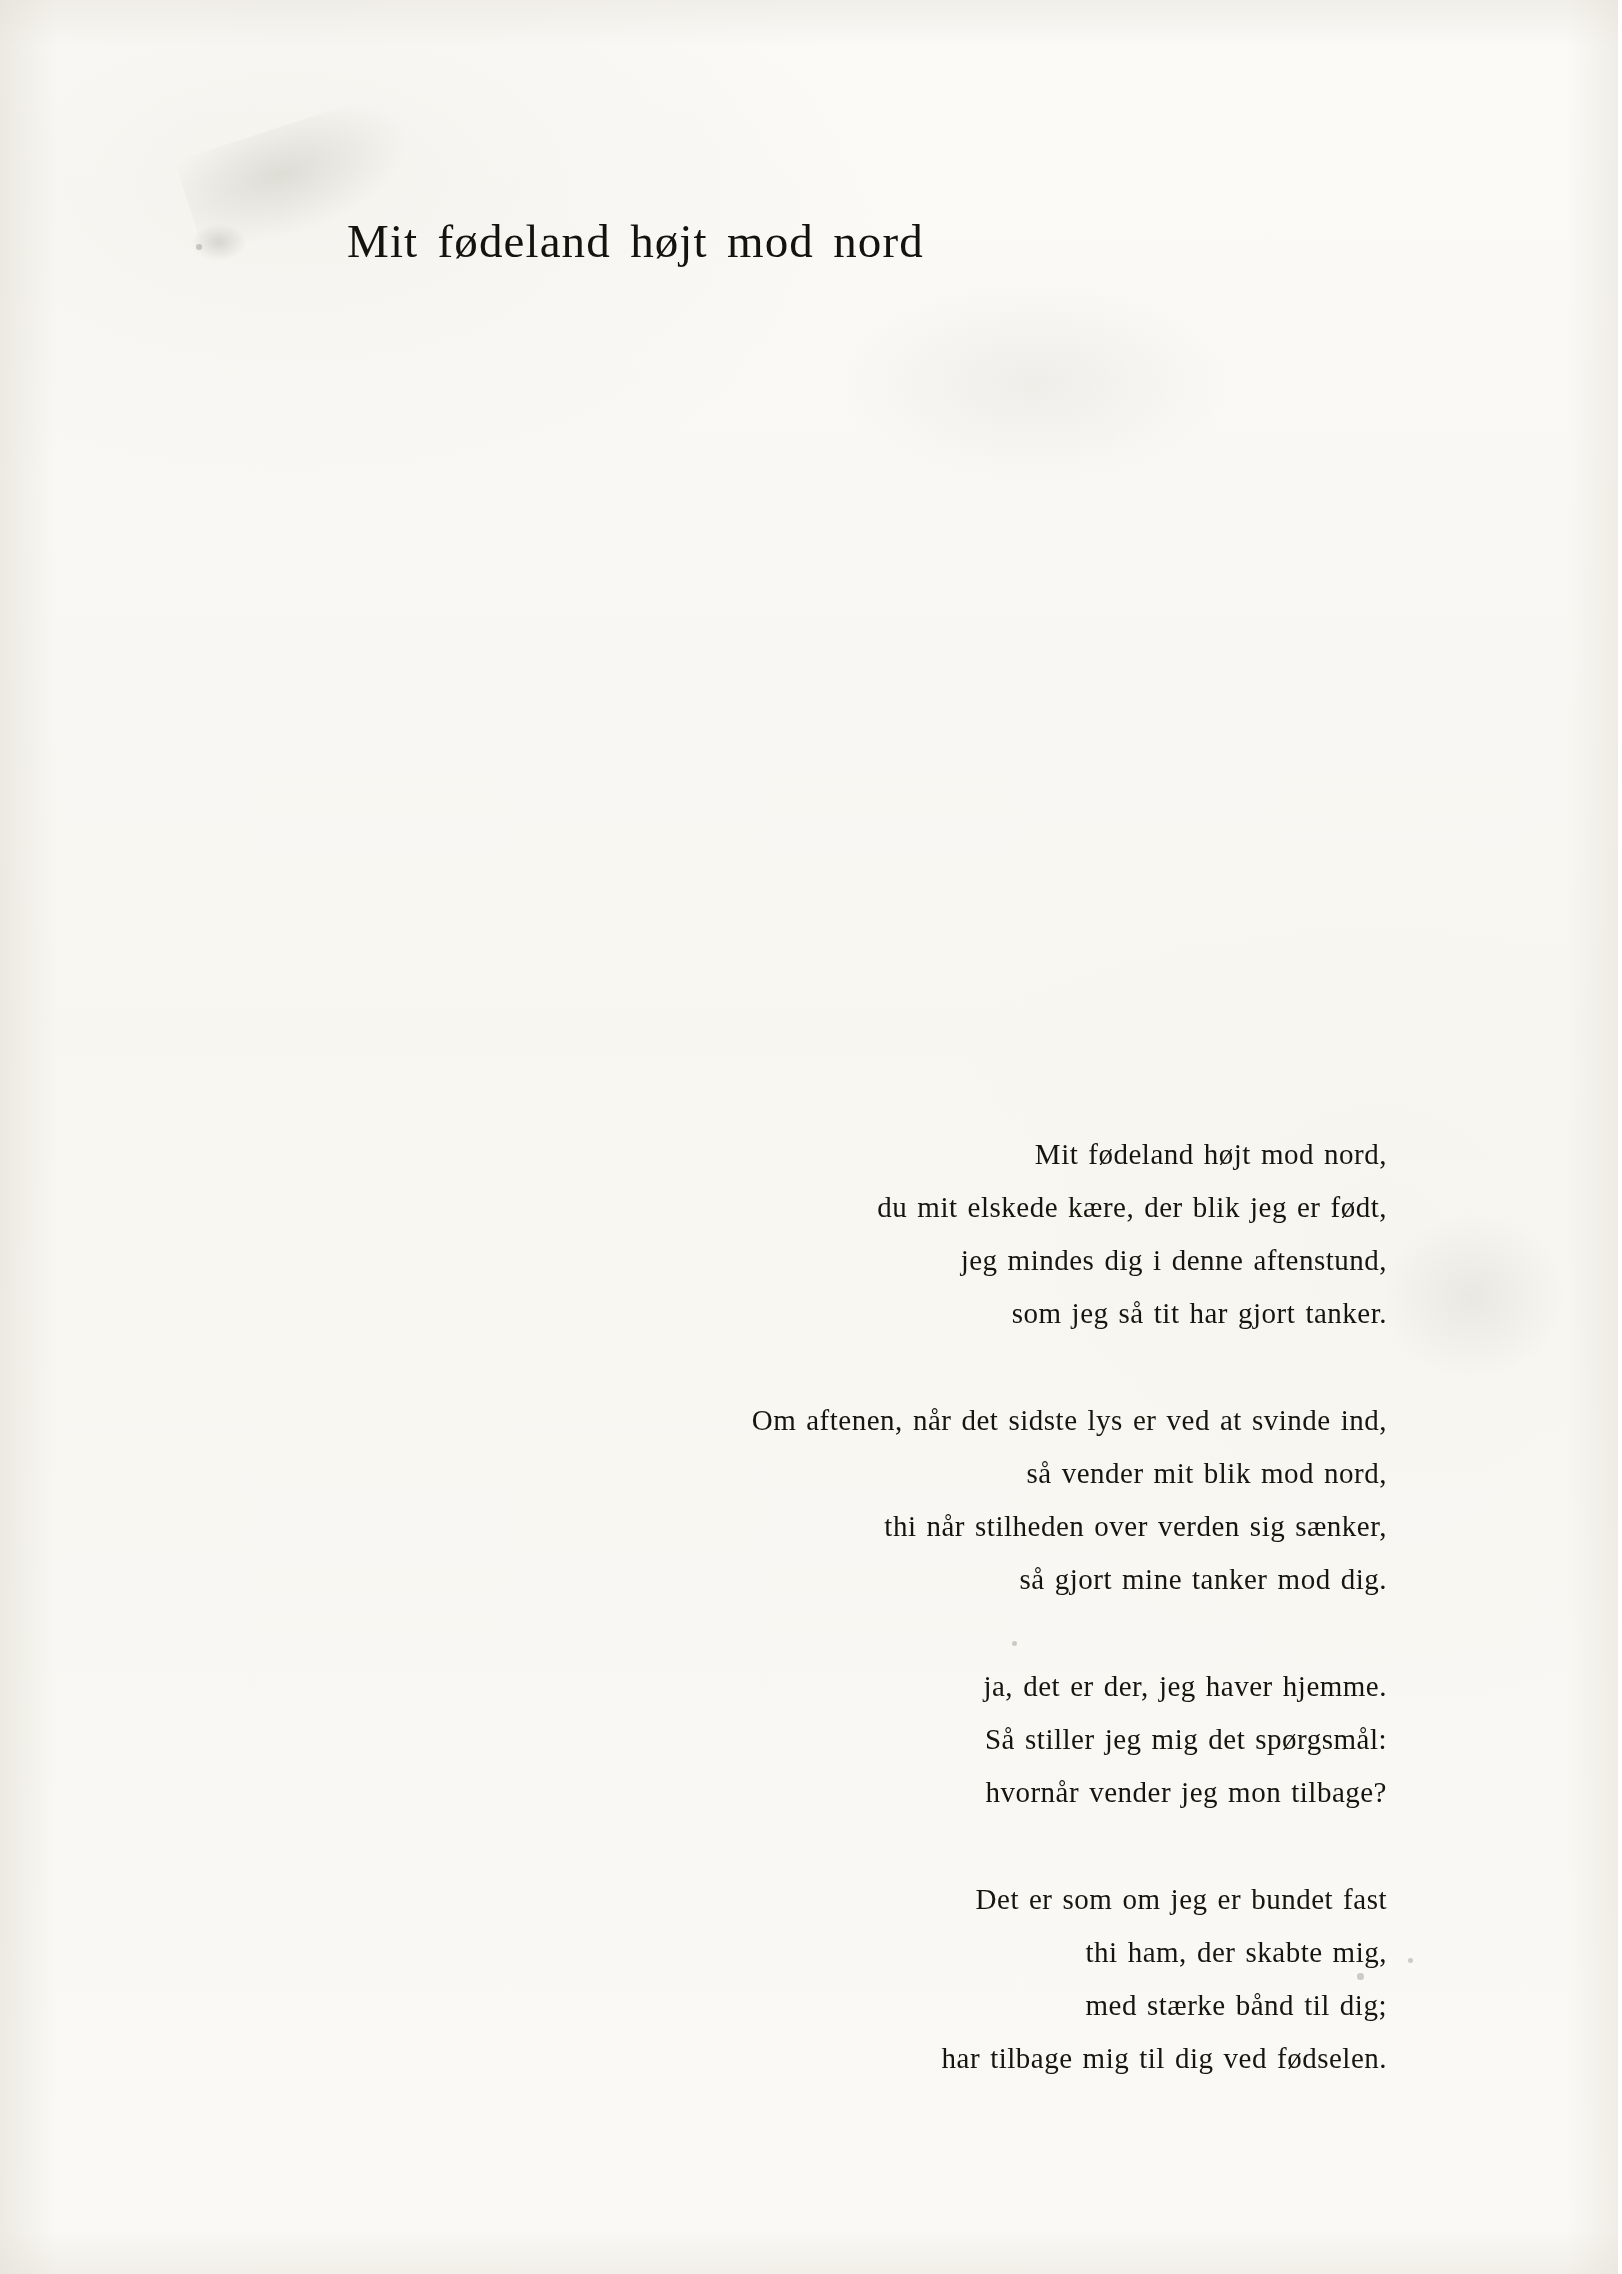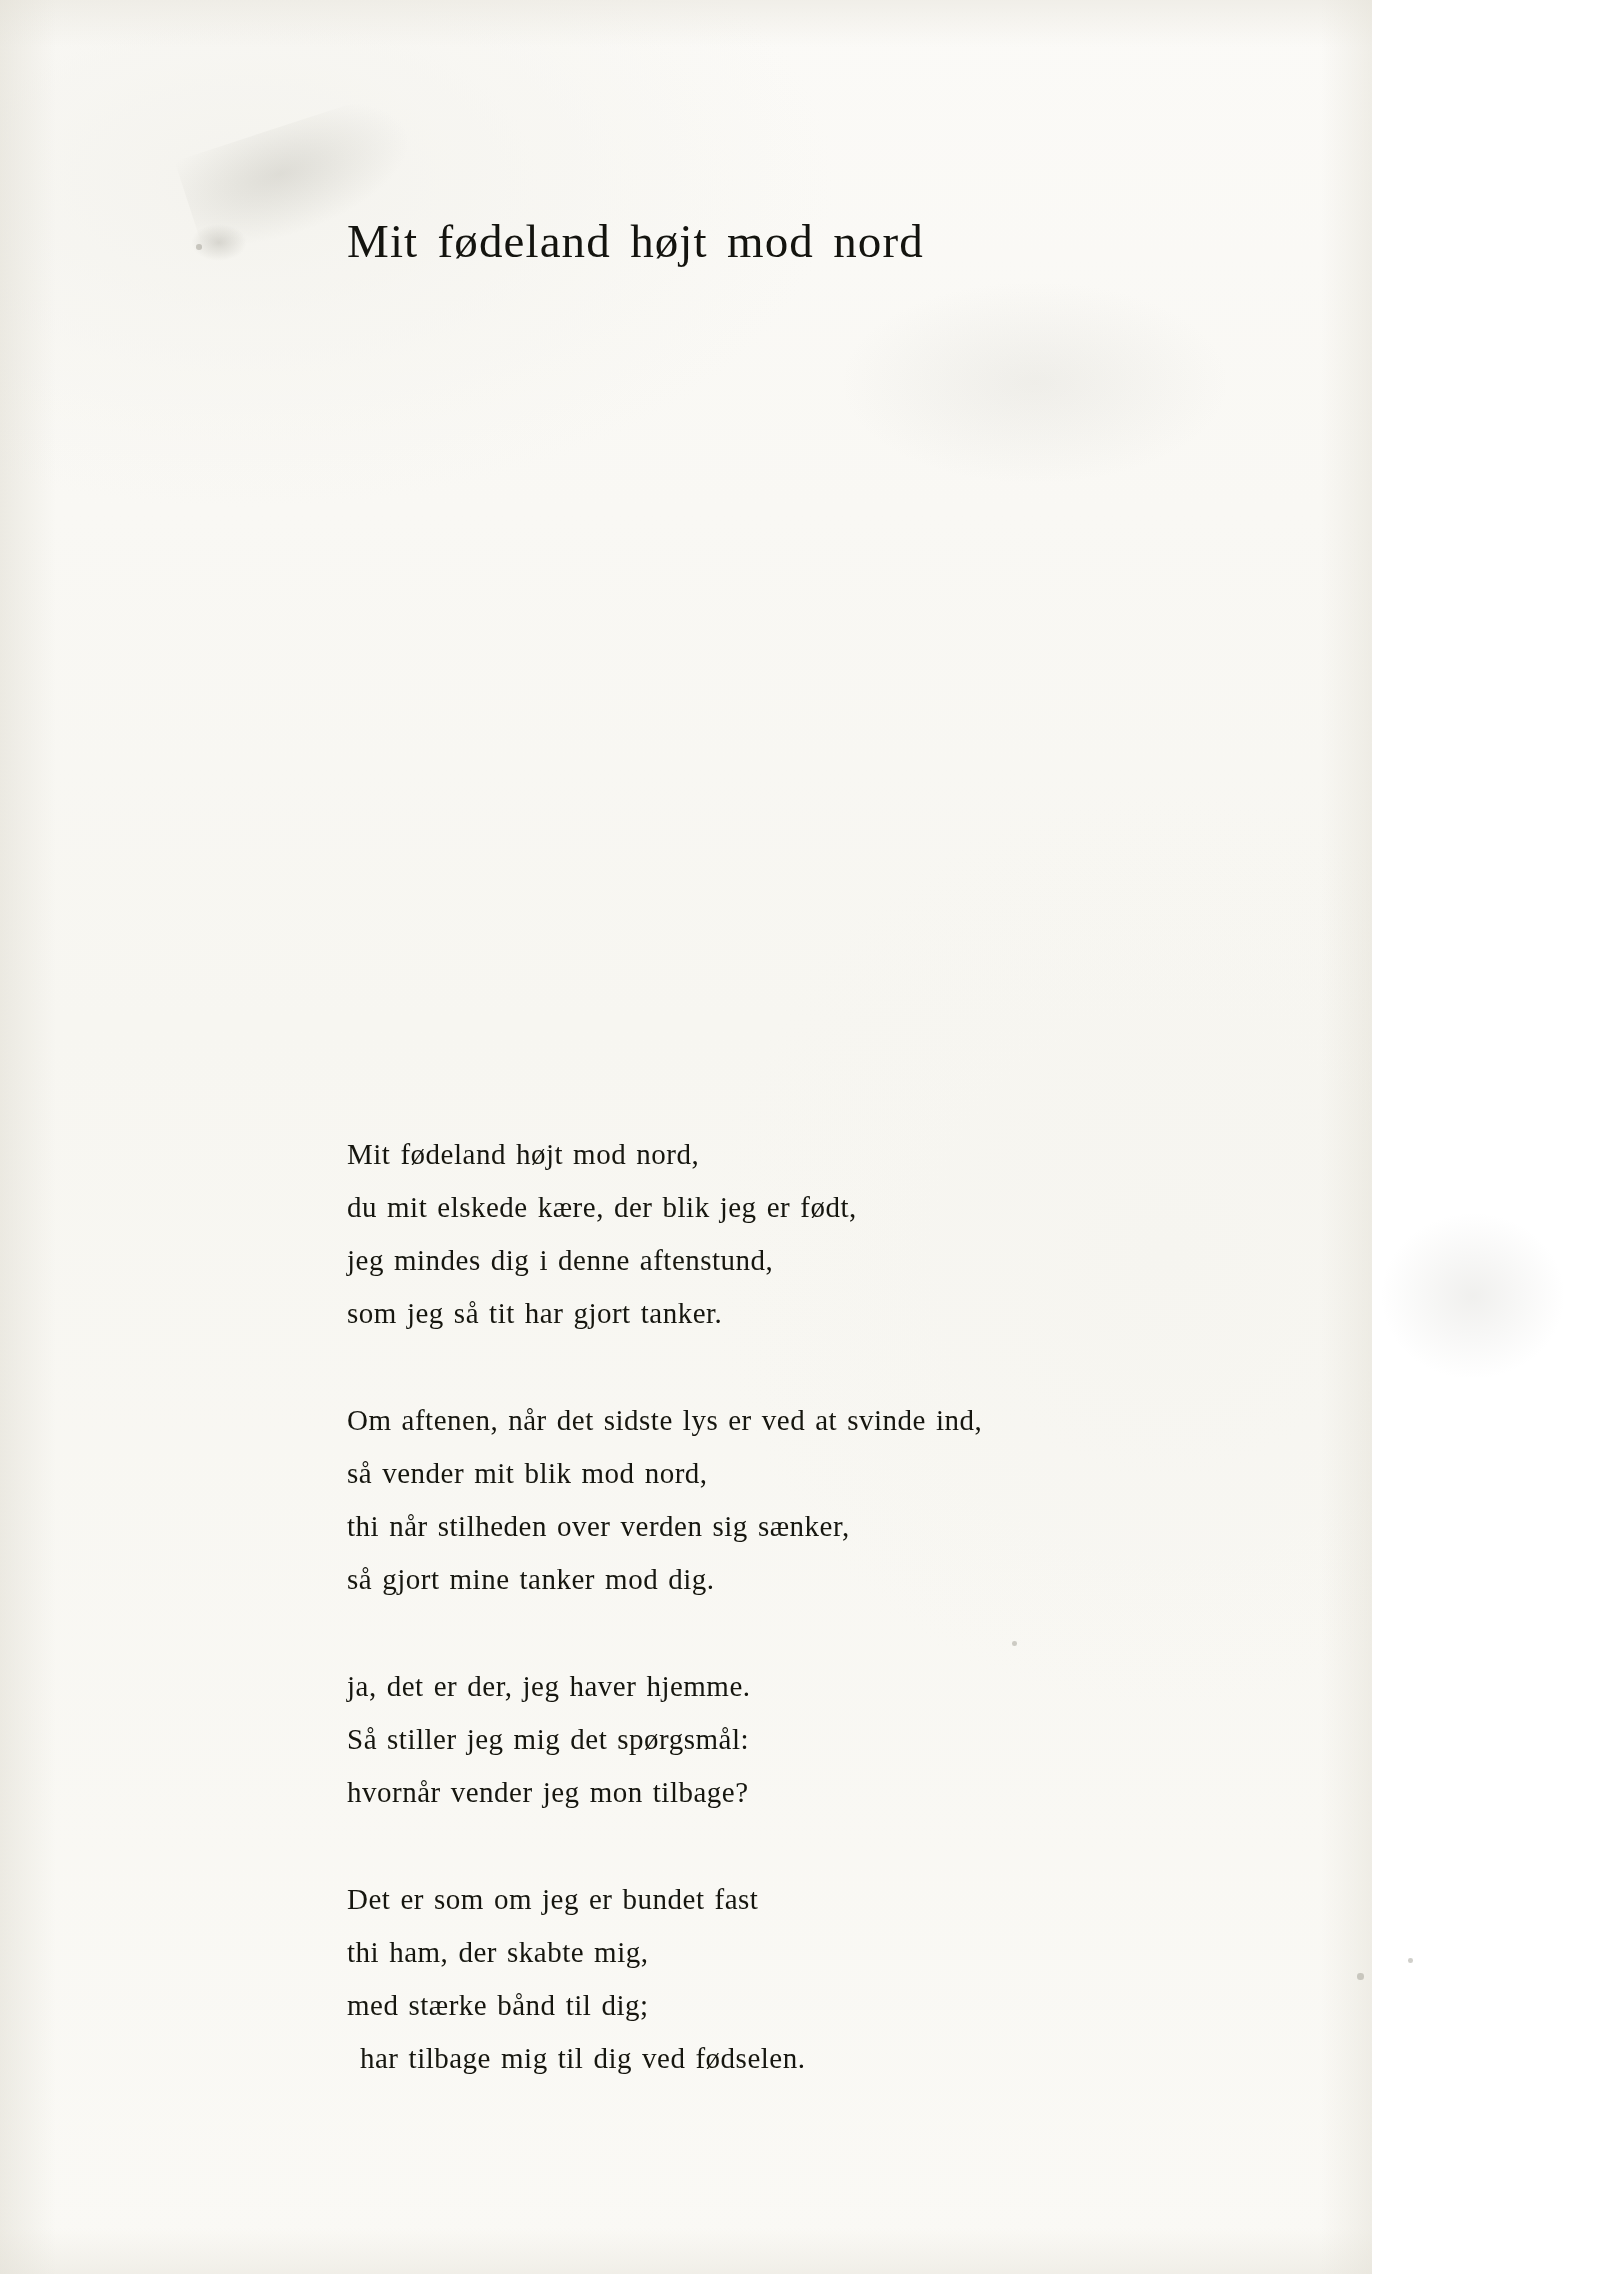--- a/index.html
+++ b/index.html
@@ -9,26 +9,27 @@
   body {
     width: 1622px;
     height: 2275px;
     background: #ffffff;
     font-family: "Liberation Serif", serif;
     color: #1a1a1a;
     overflow: hidden;
   }
   .page {
     position: relative;
-    width: 1372px;
+    width: 1618px;
     height: 2275px;
     background:
       radial-gradient(ellipse 839px 466px at 18% 8%, #f4f3ee 0%, rgba(244,243,238,0) 70%),
       radial-gradient(ellipse 653px 653px at 85% 55%, #f6f5f0 0%, rgba(246,245,240,0) 70%),
       linear-gradient(180deg, #fbfaf7 0%, #f7f6f1 45%, #faf9f5 100%);
+    text-align: right;
   }
   
   .page::before {
     content: "";
     position: absolute;
     inset: 0;
     background:
       linear-gradient(90deg, rgba(225,222,212,0.55) 0px, rgba(255,255,255,0) 56px),
       linear-gradient(270deg, rgba(228,225,215,0.5) 0px, rgba(255,255,255,0) 51px),
       linear-gradient(0deg, rgba(228,225,215,0.45) 0px, rgba(255,255,255,0) 47px),
@@ -86,21 +87,21 @@
     font-size: 47px;
     letter-spacing: 1.1px;
     word-spacing: 6.5px;
     font-weight: 400;
     color: #14140f;
     white-space: nowrap;
   }
 
   .poem {
     position: absolute;
-    left: 347px;
+    left: 362px;
     top: 1128px;
     width: 1025px;
   }
   .stanza {
     margin: 0 0 54px 0;
   }
   .stanza:last-child {
     margin-bottom: 0;
   }
   .line {

